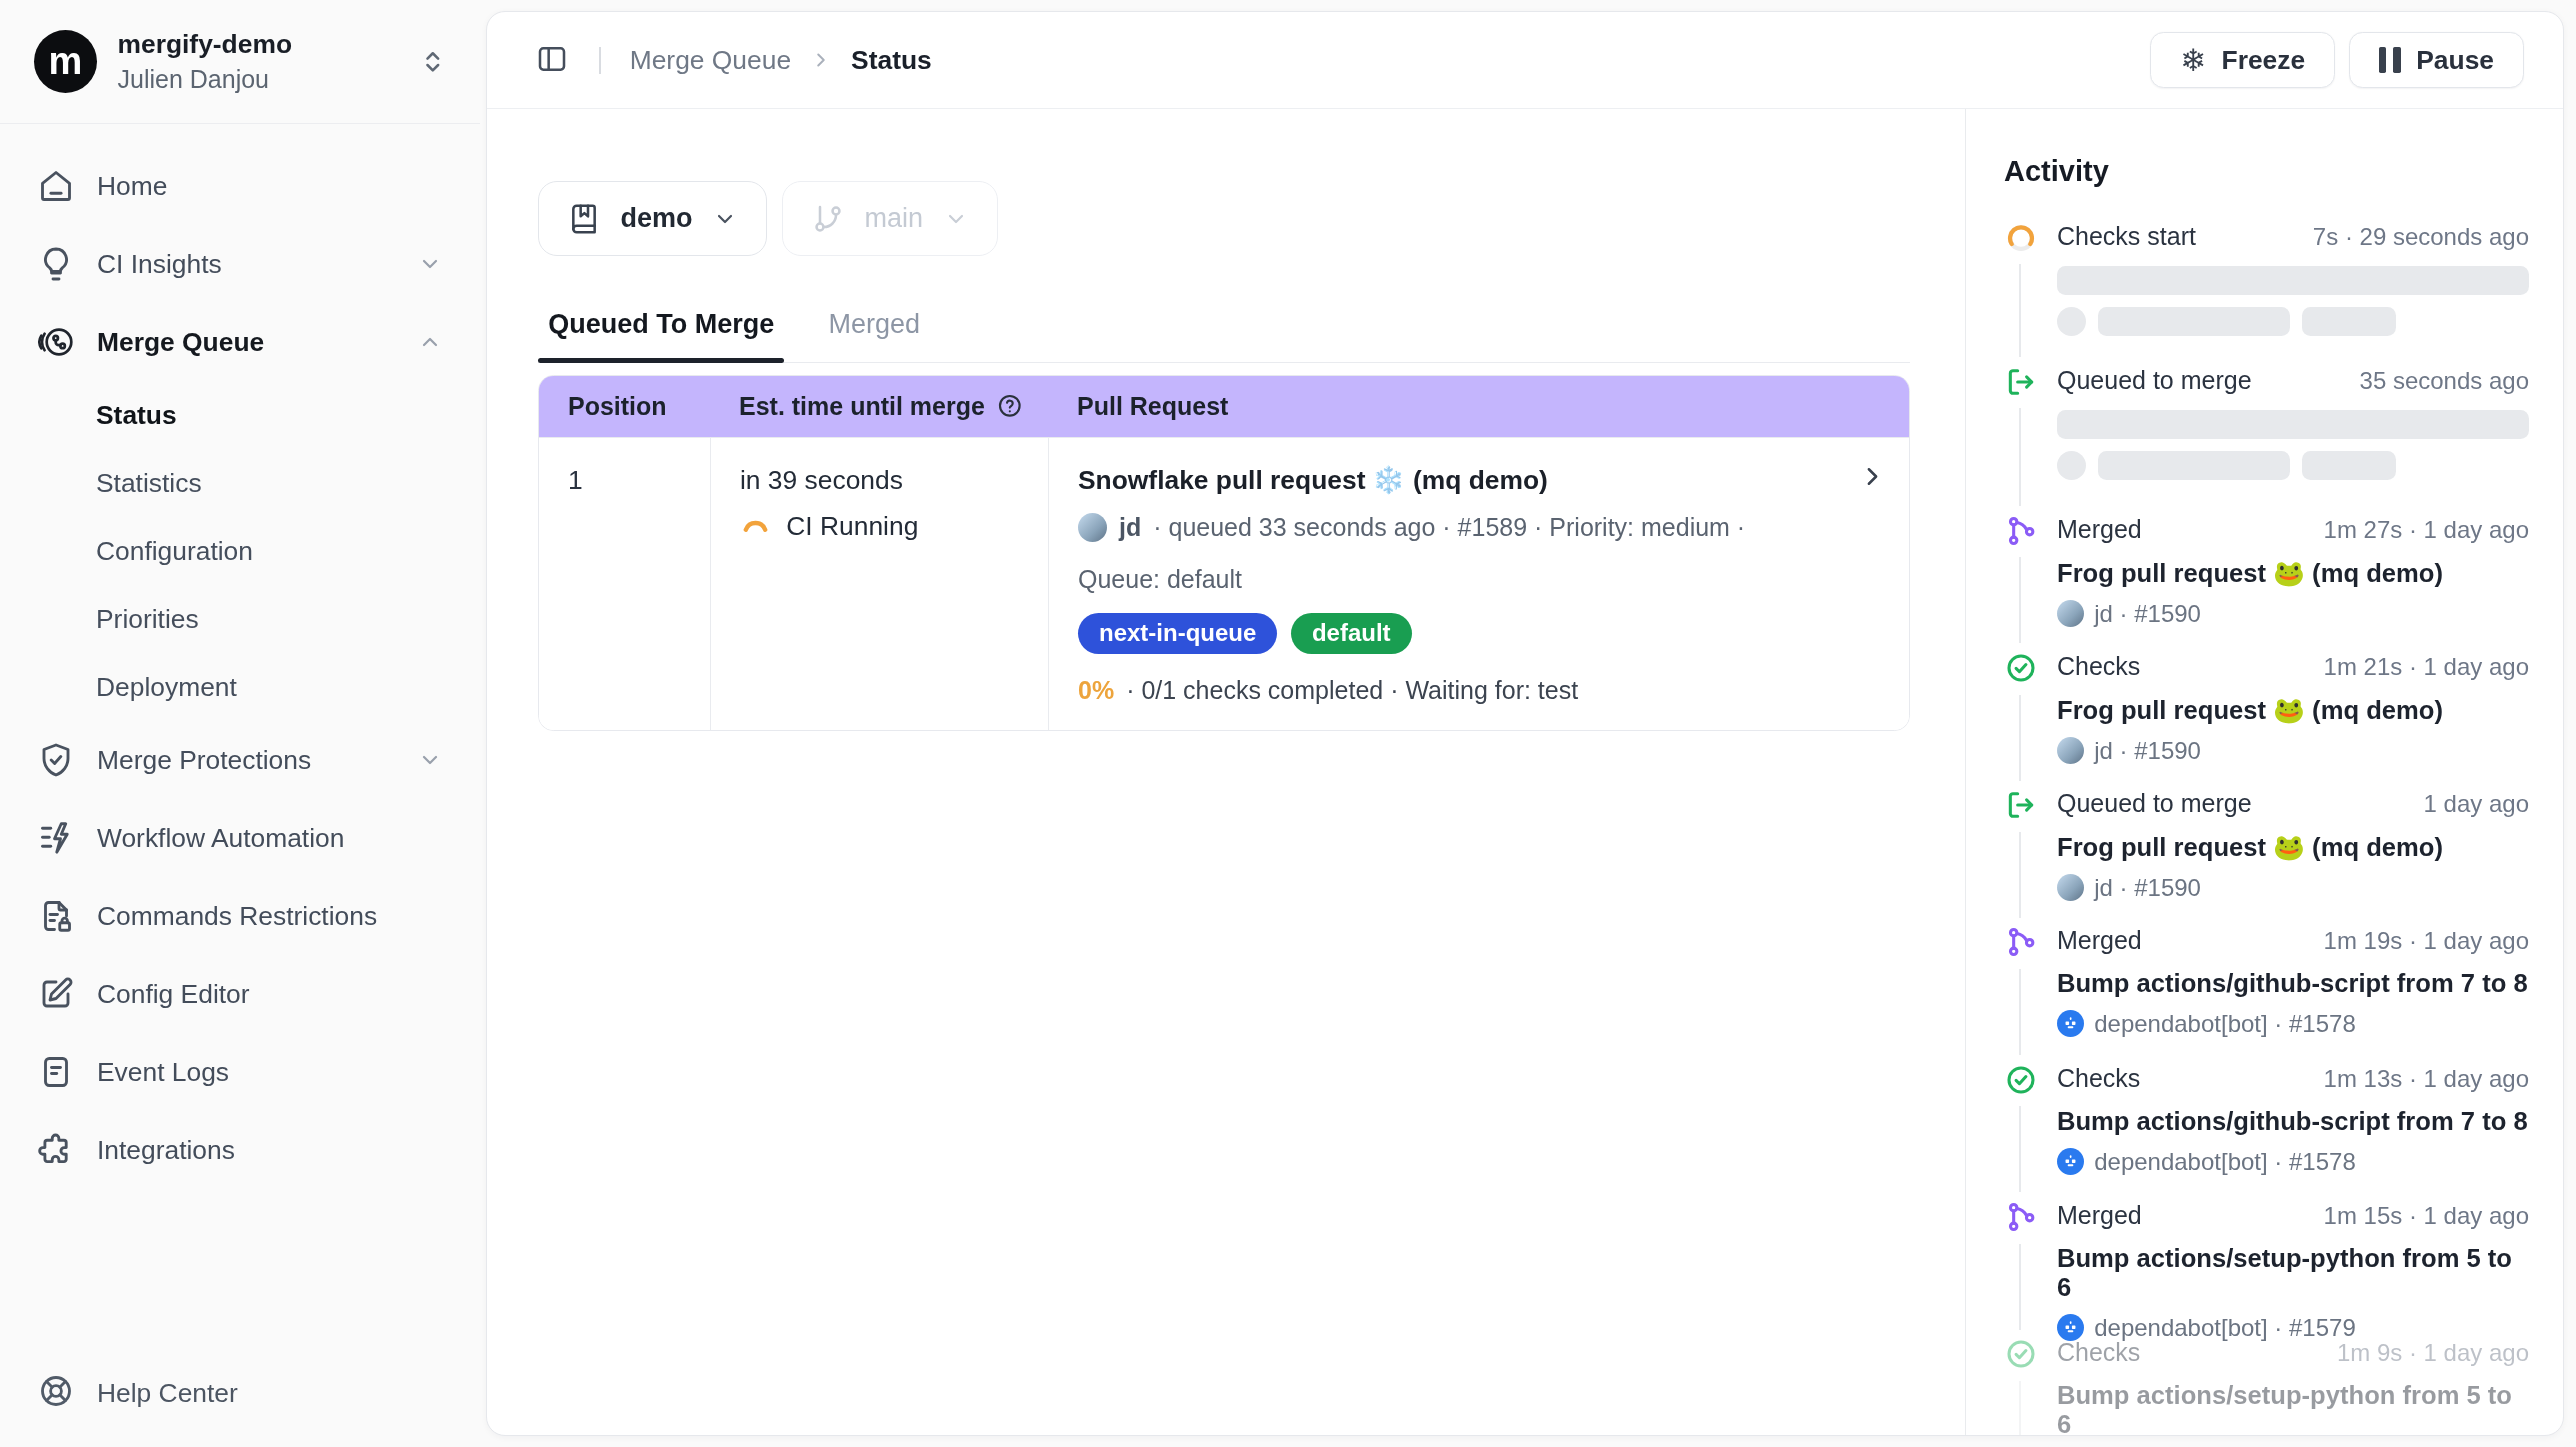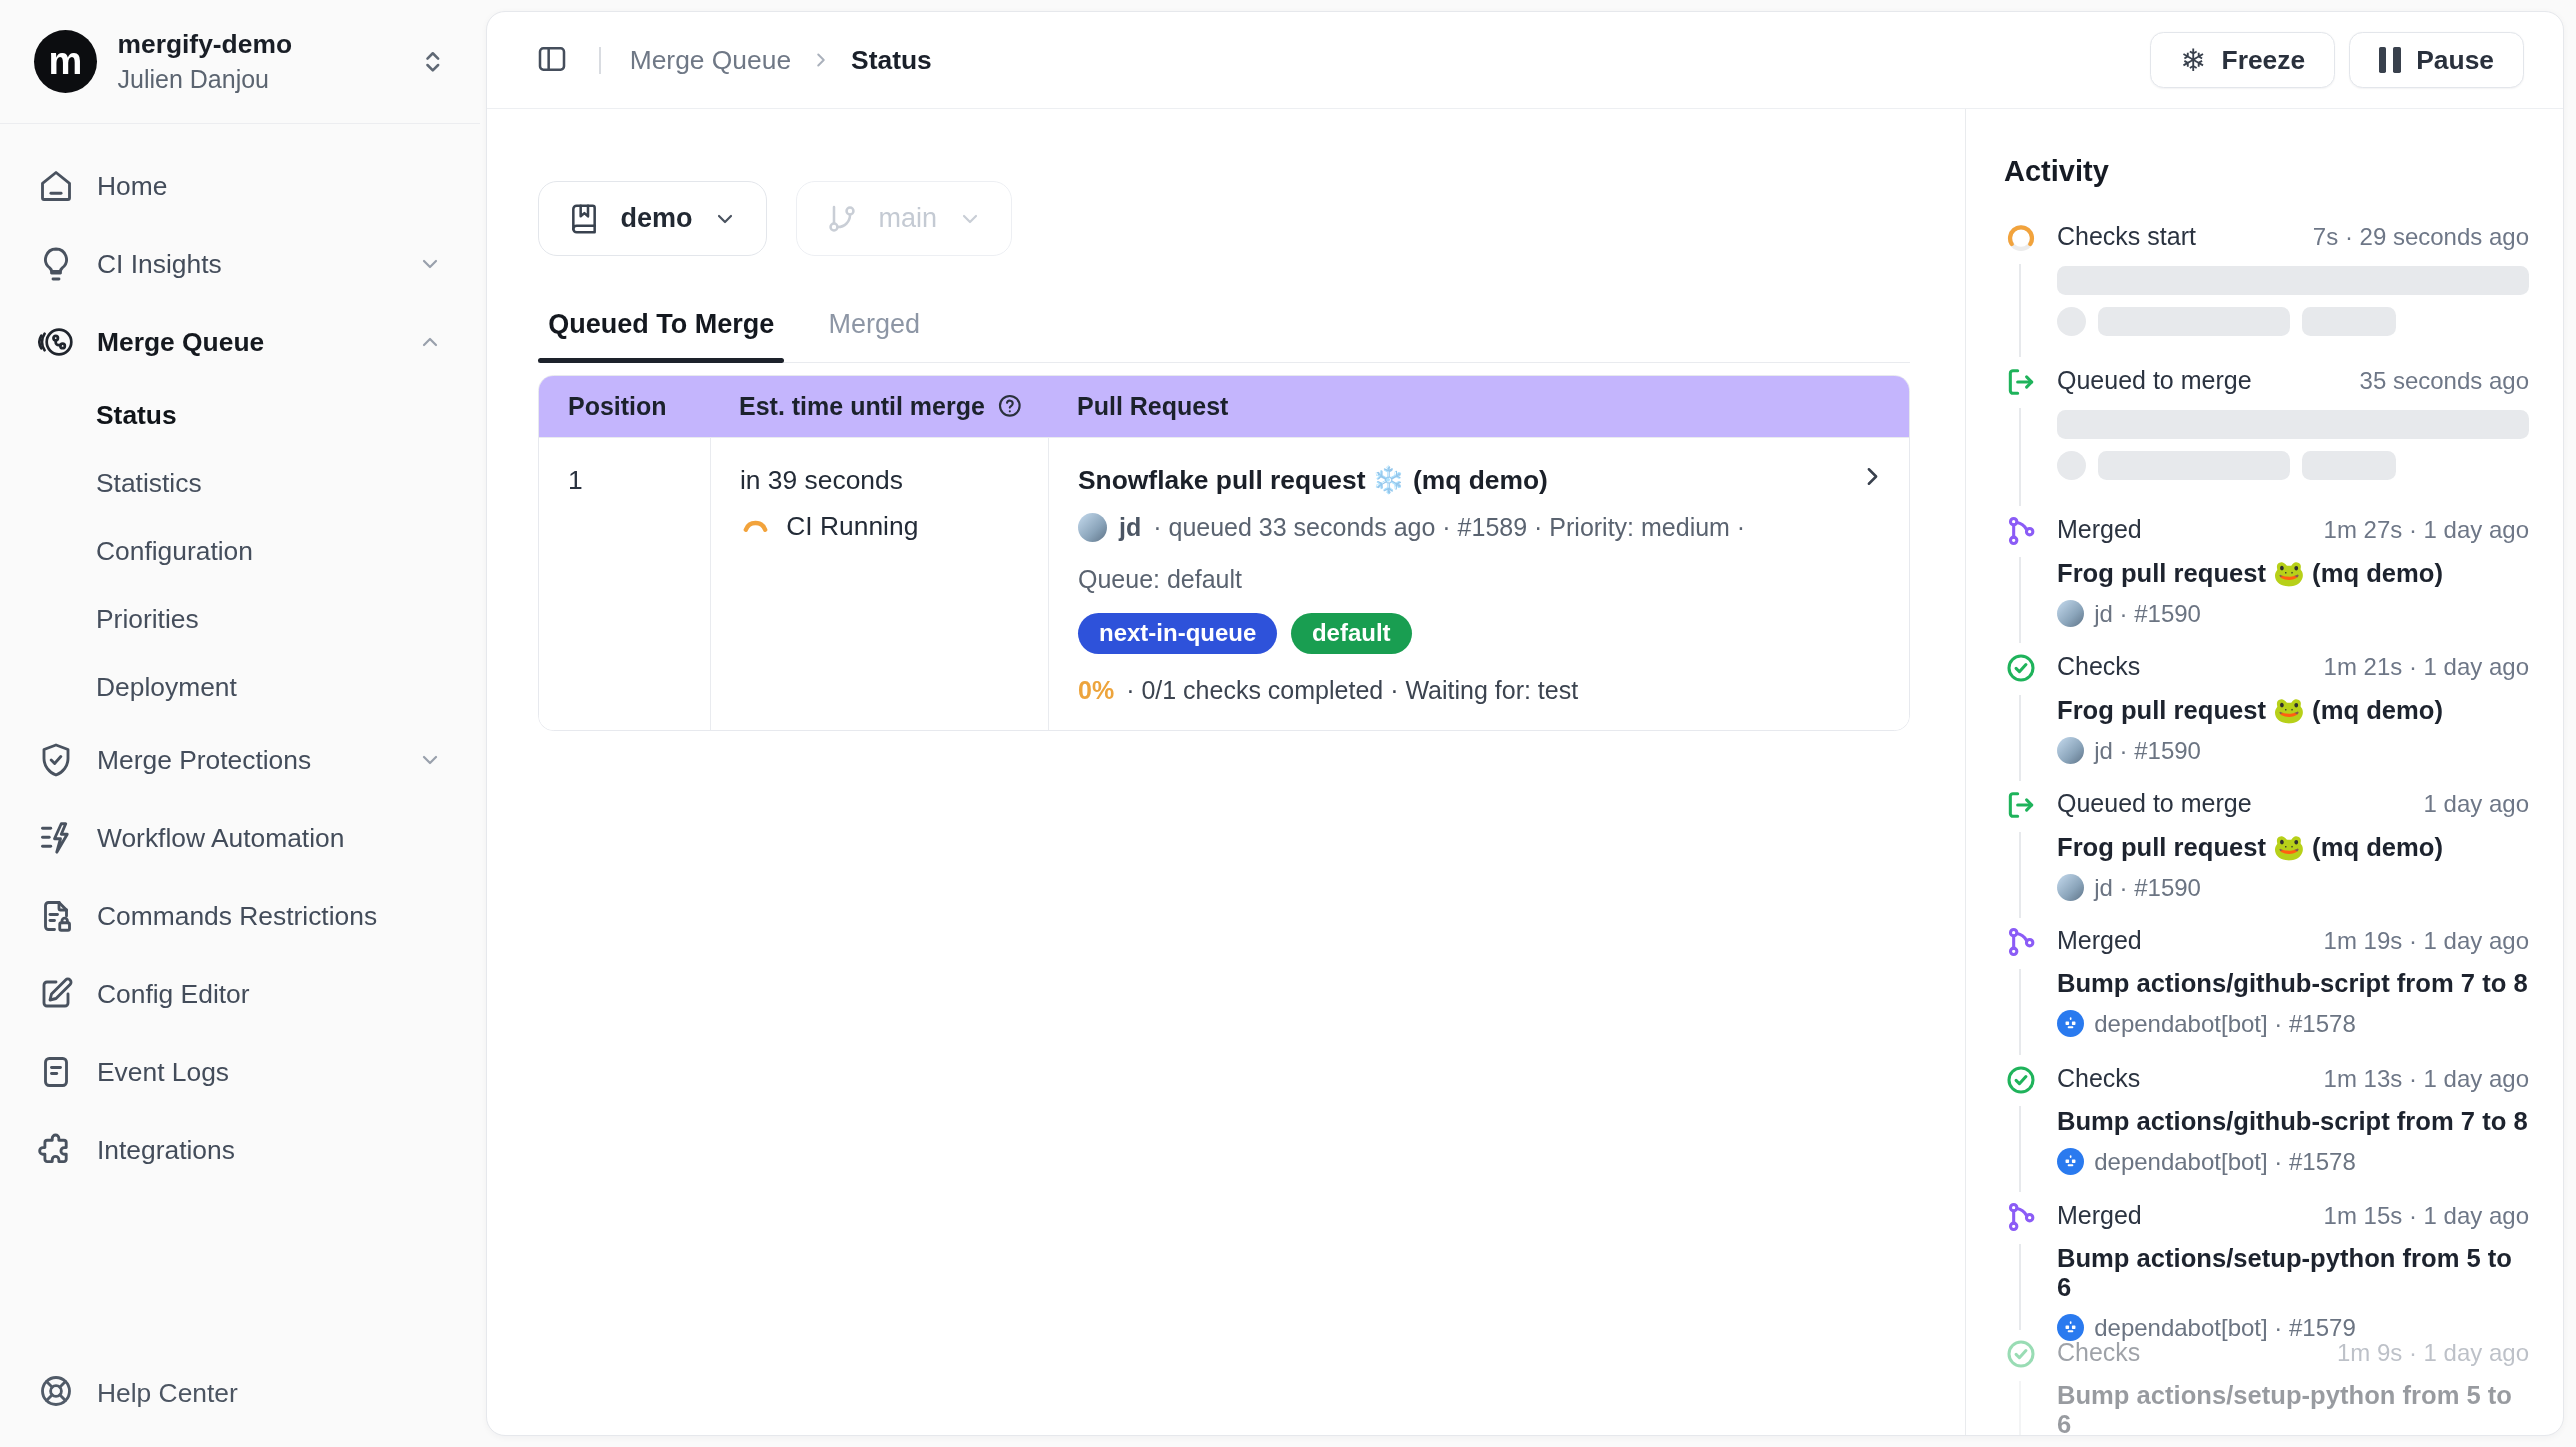--- a/index.html
+++ b/index.html
@@ -50,21 +50,21 @@
          background:#fff; border:1.7px solid #e3e6eb; border-radius:13.6px; cursor:pointer;
          font-size:26.4px; font-weight:700; color:#2a313d; box-shadow:0 0.9px 1.7px rgba(15,23,42,.05); }
   .snowflake-glyph { font-size:31px; font-weight:400; line-height:1; color:#39414d; }
   .pause-glyph { display:flex; gap:6.8px; }
   .pause-glyph i { display:block; width:7.7px; height:25.6px; background:#39414d; border-radius:1.7px; }
 
   .card-body { display:flex; height:1326px; }
 
   
   .main-col { flex:1 1 auto; padding:72px 55px 0 51px; position:relative; min-width:0; }
-  .filter-row { display:flex; gap:29px; }
+  .filter-row { display:flex; gap:15px; }
   .select { height:75px; display:flex; align-items:center; gap:20.5px; padding:0 29px;
             border:1.7px solid #e3e6eb; border-radius:19px; background:#fff; cursor:pointer; }
   .select .sel-icon { width:32px; height:32px; display:flex; color:#39424f; }
   .select .sel-label { font-size:27px; font-weight:700; color:#222933; }
   .select .sel-caret { display:flex; color:#4a5360; }
   .select.disabled { border-color:#edeff3; cursor:default; }
   .select.disabled .sel-icon, .select.disabled .sel-caret { color:#c9ced6; }
   .select.disabled .sel-label { color:#c4cad3; font-weight:400; }
 
   .tabs { margin-top:44px; display:flex; gap:34px; border-bottom:1.7px solid #e9ebef; }

